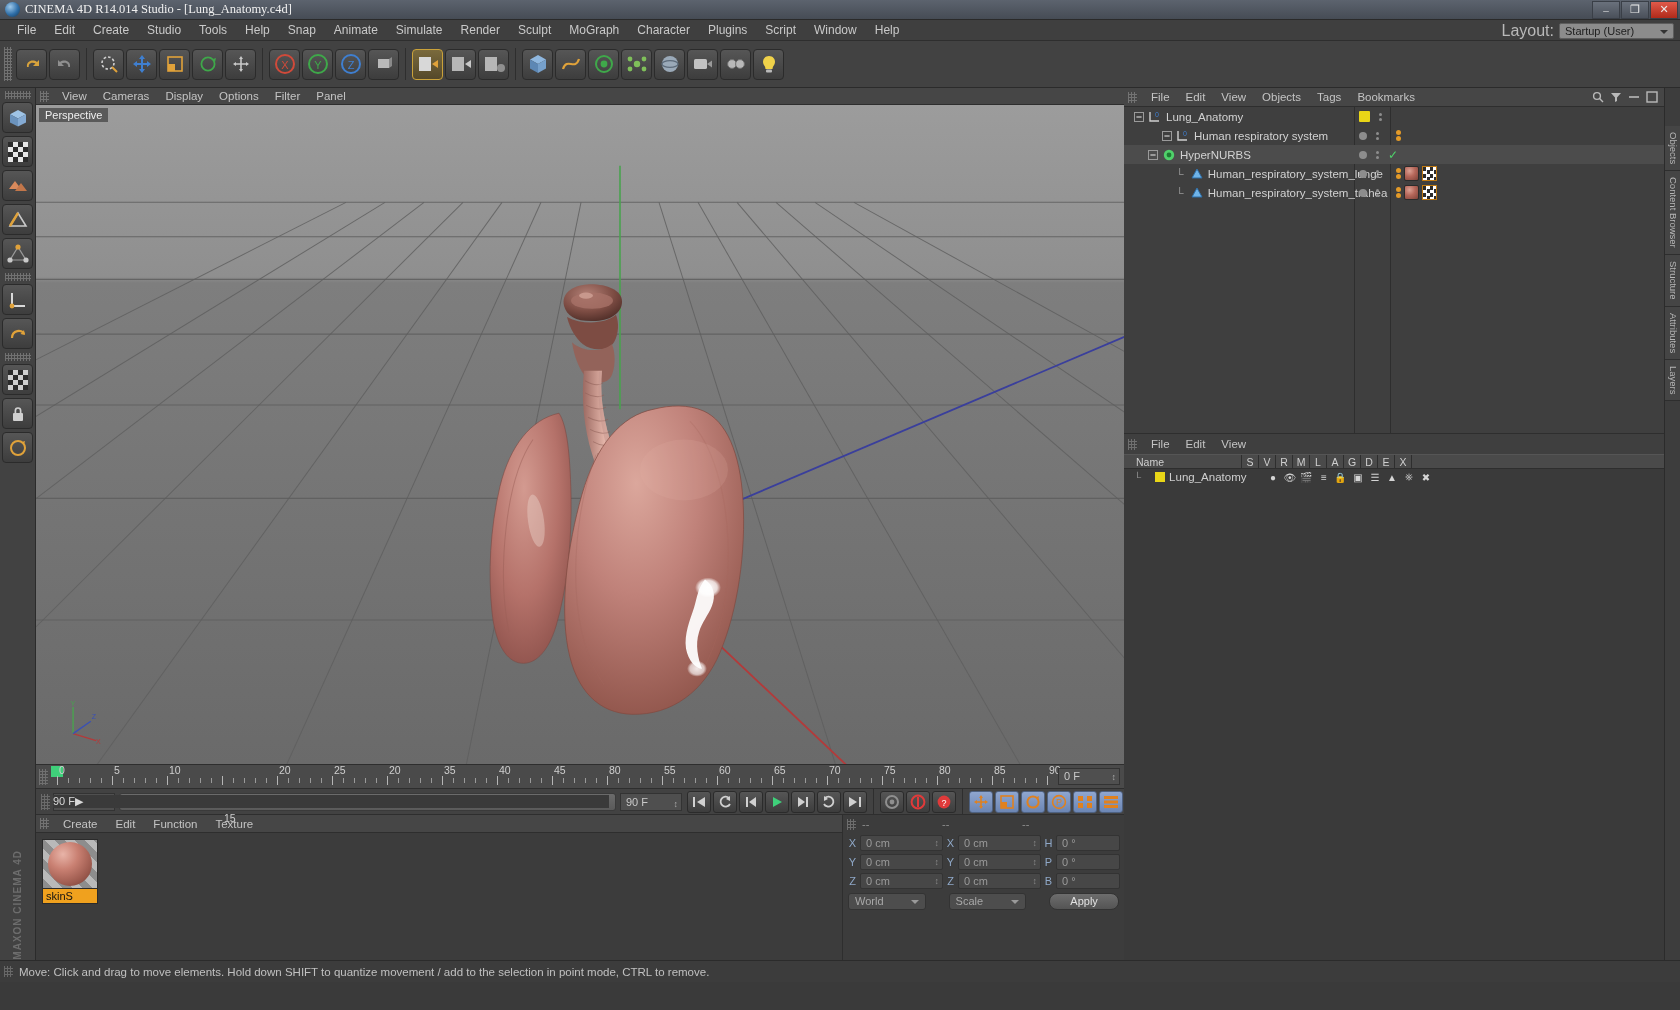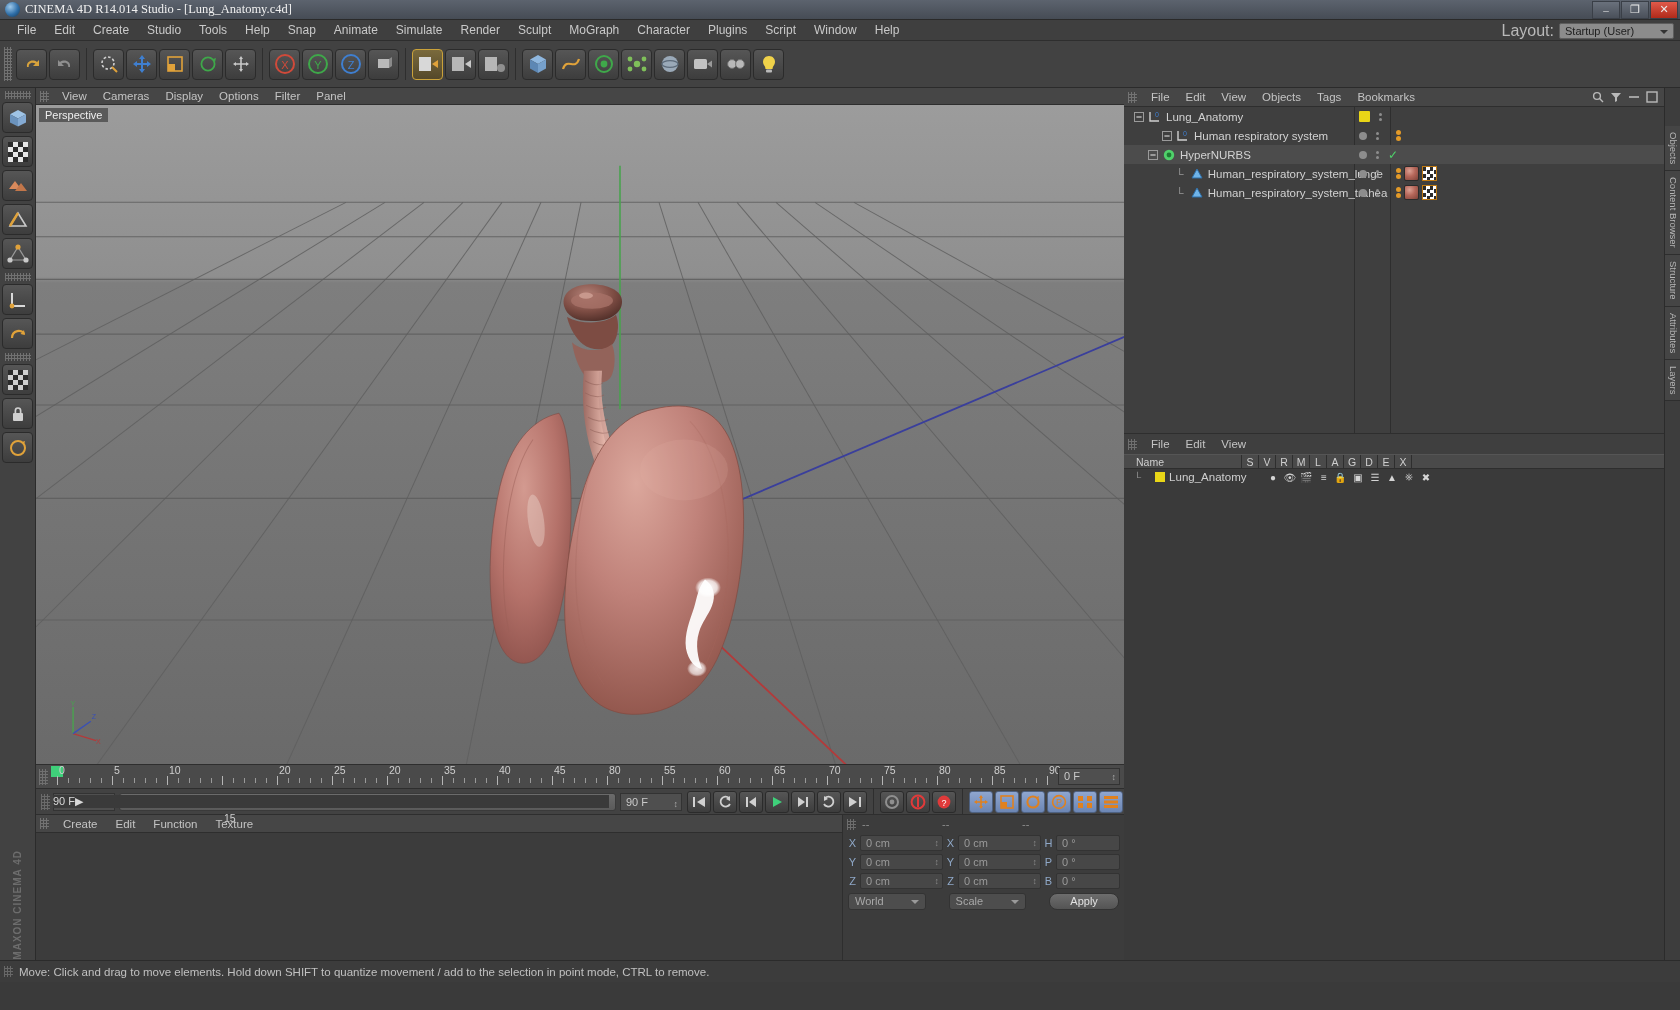--- a/index.html
+++ b/index.html
@@ -842,20 +842,28 @@
 
     <div class="bottom">
       <div class="matpanel">
         <div class="matmenu">
           <div class="gg"></div>
           <div class="mi">Create</div>
           <div class="mi">Edit</div>
           <div class="mi">Function</div>
           <div class="mi">Texture</div>
         </div>
+        <div class="matlist">
+          <div class="matitem">
+            <div class="matthumb">
+              <div class="matsphere"></div>
+            </div>
+            <div class="matname">skinS</div>
+          </div>
+        </div>
       </div>
 
       <div class="coordpanel">
         <div class="cp-head">
           <div class="gg"></div>
           <span>--</span>
           <span>--</span>
           <span>--</span>
         </div>
         <div class="cp-row">

